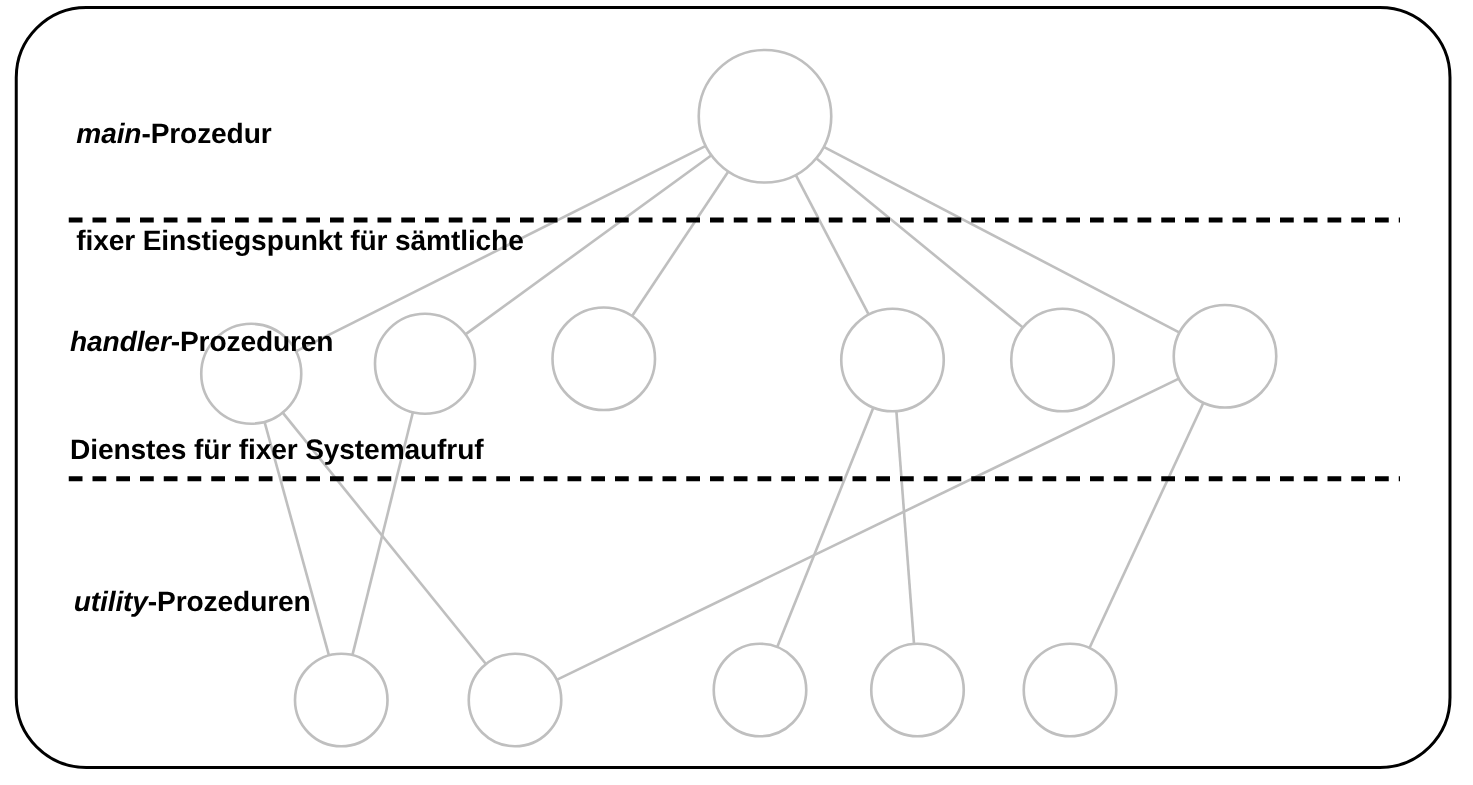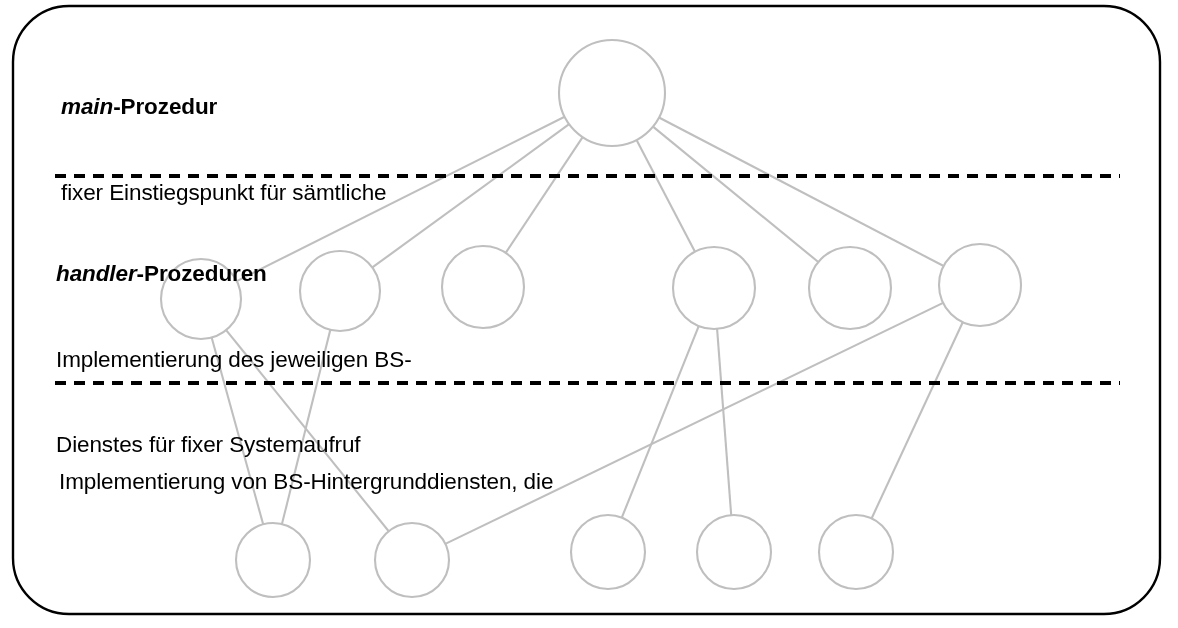--- a/index.html
+++ b/index.html
@@ -42,21 +42,21 @@
   }
   .tier-title {
     font-weight: bold;
     display: block;
   }
   .tier-title .kw {
     font-style: italic;
   }
   .tier-desc {
     display: block;
-    font-weight: normal;
+    font-weight: bold;
   }
   #tier-main-label  { left: 61px;  top: 36px; }
   #tier-handler-label { left: 56px; top: 203px; }
   #tier-utility-label { left: 59px; top: 411px; }
 </style>
 </head>
 <body>
 
 <div id="canvas">
 
@@ -99,24 +99,23 @@
 
   <div class="text-layer">
 
     <div class="tier-label" id="tier-main-label">
       <span class="tier-title"><span class="kw">main</span><span>-Prozedur</span></span>
       <span class="tier-desc">fixer Einstiegspunkt für sämtliche</span>
     </div>
 
     <div class="tier-label" id="tier-handler-label">
       <span class="tier-title"><span class="kw">handler</span><span>-Prozeduren</span></span>
-      <span class="tier-desc">Implementierung des jeweiligen BS-</span>
       <span class="tier-desc">Dienstes für fixer Systemaufruf</span>
     </div>
 
     <div class="tier-label" id="tier-utility-label">
-      <span class="tier-desc">Implementierung von BS-Hintergrunddiensten, die</span>
+      <span class="tier-title"><span class="kw">utility</span><span>-Prozeduren</span></span>
       
       
     </div>
 
   </div>
 </div>
 
 </body></html>

